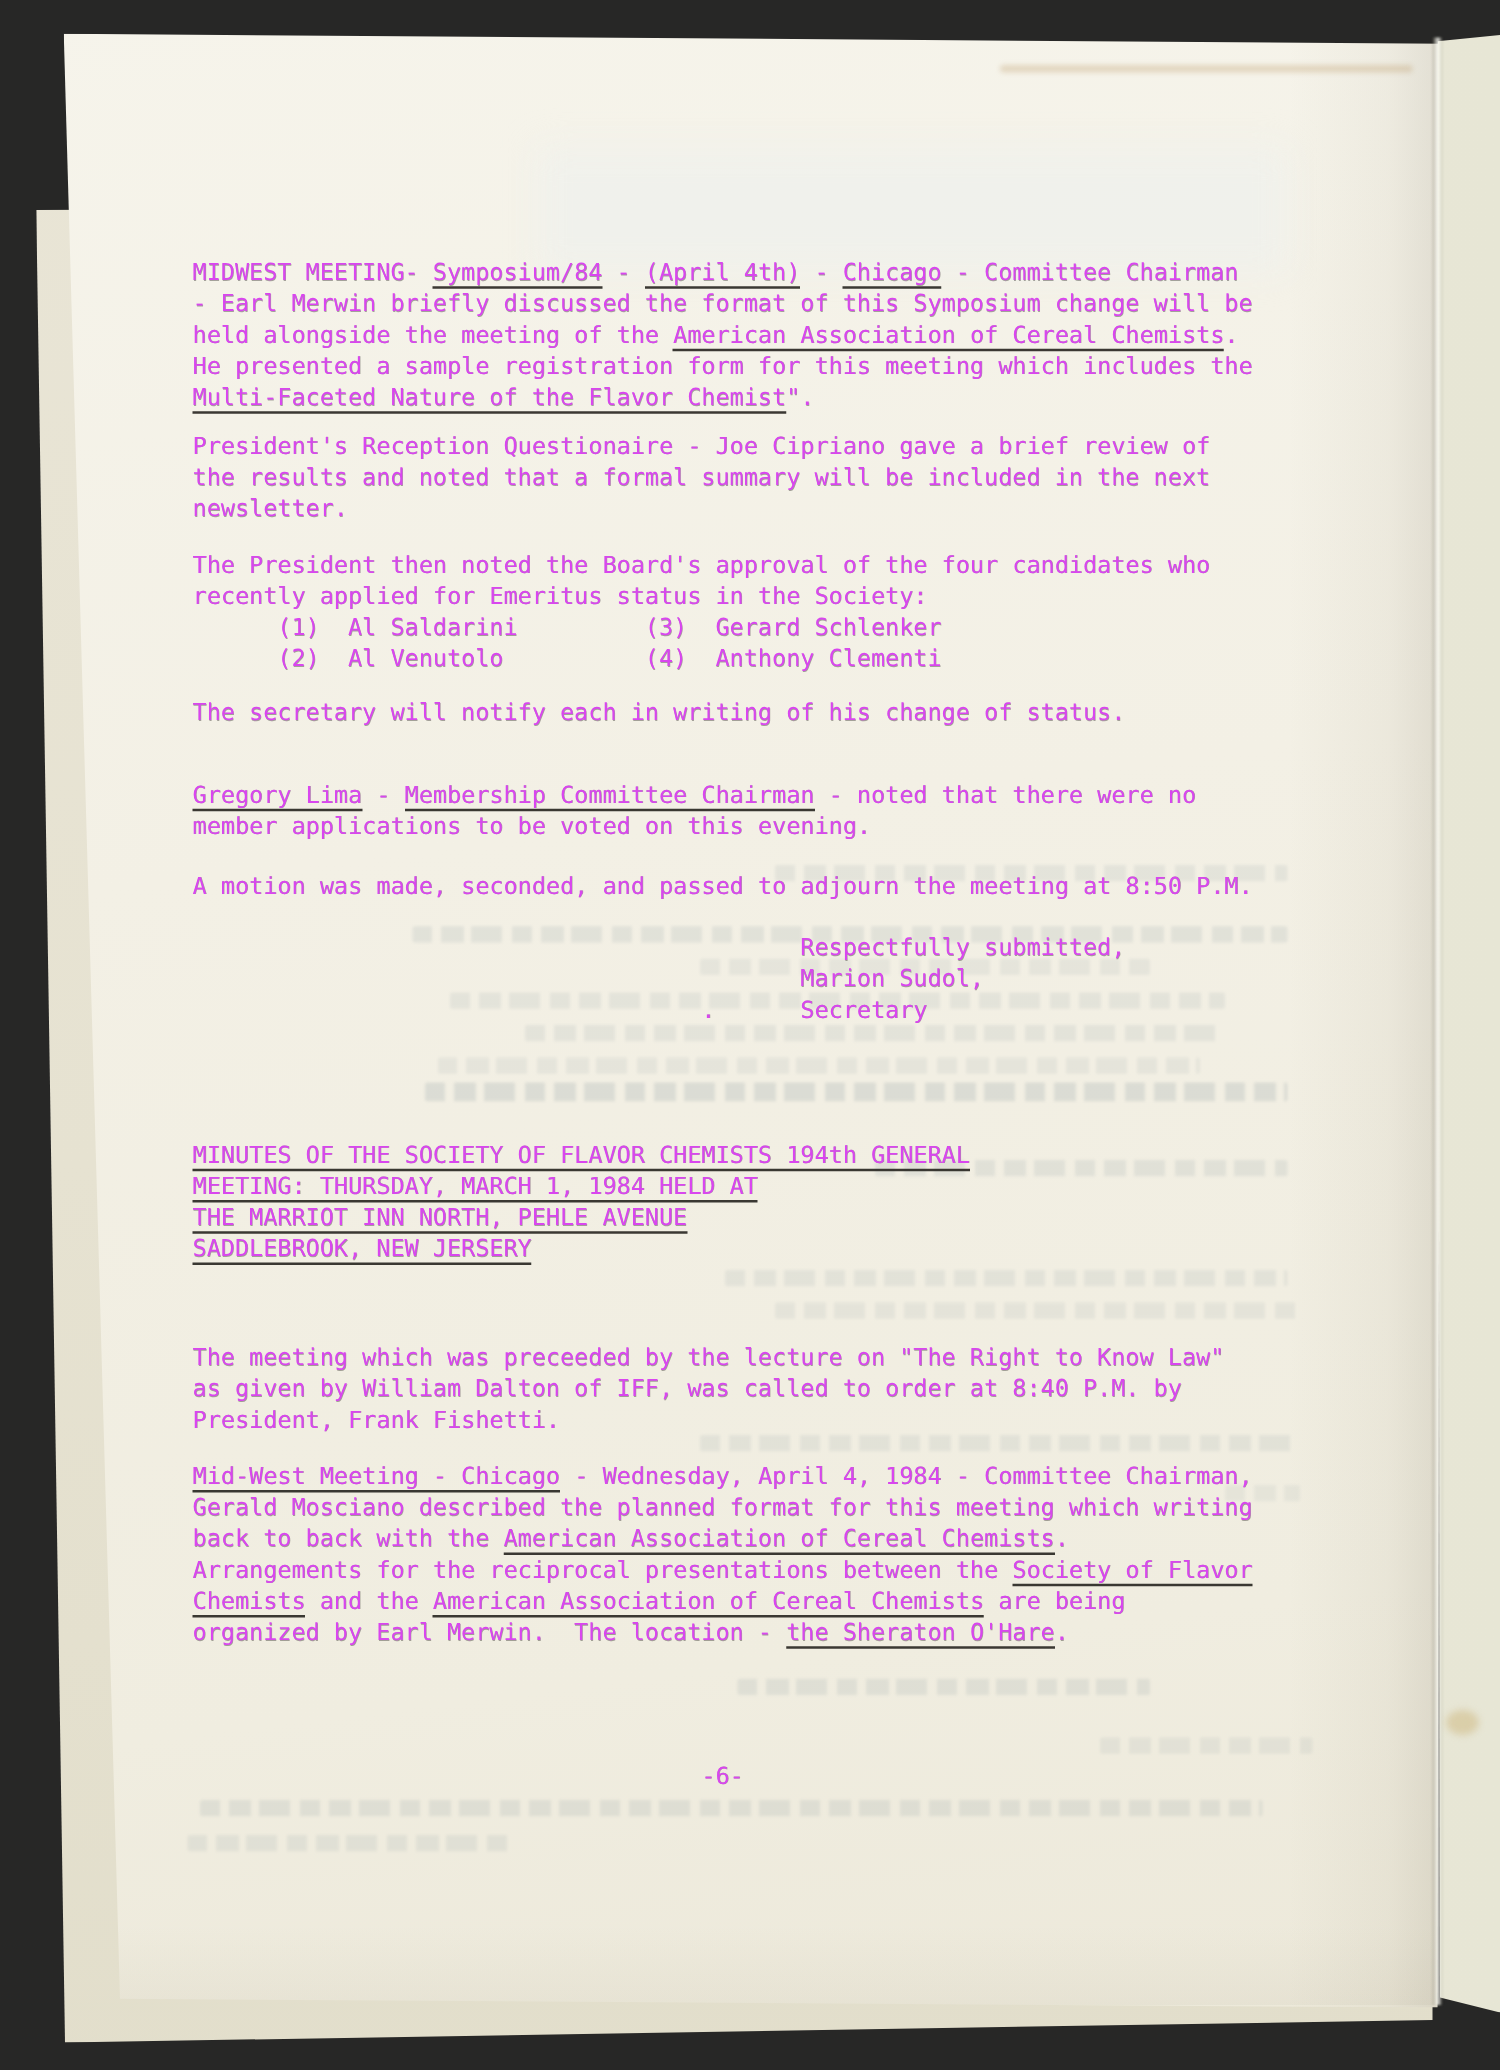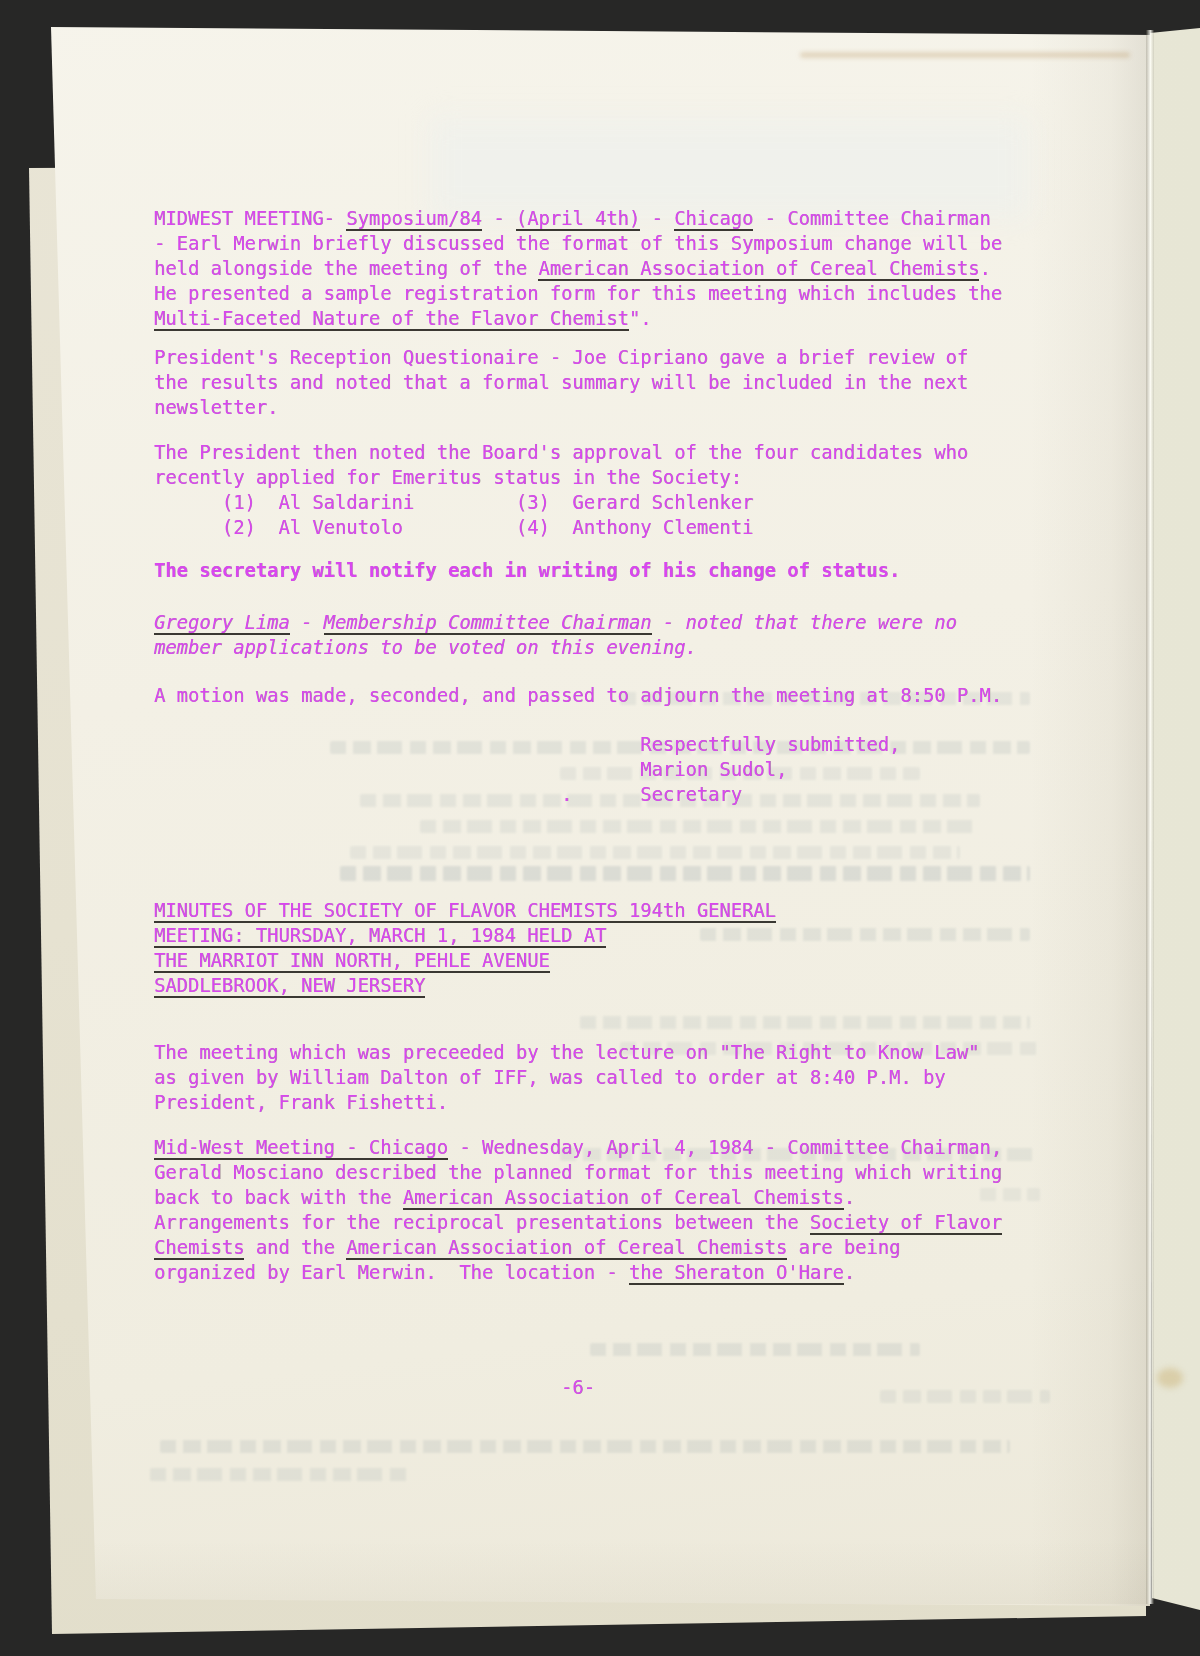--- a/index.html
+++ b/index.html
@@ -64,26 +64,26 @@
     box-sizing:border-box;padding:206px 170px 0 154px;
     color:#d946ef;font-size:18.8px;line-height:25px;
     text-shadow:0.4px 0.4px 0.3px rgba(42,40,35,0.40);
   }
   .doc-line{white-space:pre;height:25px;}
   .u{border-bottom:2px solid rgba(42,40,35,0.92);}
   .doc-section{margin:0;}
   .sec-midwest-meeting{margin-top:0;}
   .sec-presidents-reception{margin-top:14px;}
   .sec-emeritus-candidates{margin-top:20px;}
-  .sec-secretary-notify{margin-top:18px;font-weight:bold;}
-  .sec-membership-report{margin-top:27px;font-style:italic;}
+  .sec-secretary-notify{margin-top:18px;}
+  .sec-membership-report{margin-top:41px;}
   .sec-adjournment{margin-top:23px;}
   .sec-signoff{margin-top:24px;}
   .sec-minutes-heading{margin-top:91px;width:876px;}
-  .sec-call-to-order{margin-top:42px;}
+  .sec-call-to-order{margin-top:62px;}
   .sec-midwest-meeting-chicago{margin-top:20px;}
   .sec-page-number{margin-top:90px;}
 </style>
 </head>
 <body>
 
 <div class="photo">
 
   <div class="back-page"></div>
 

